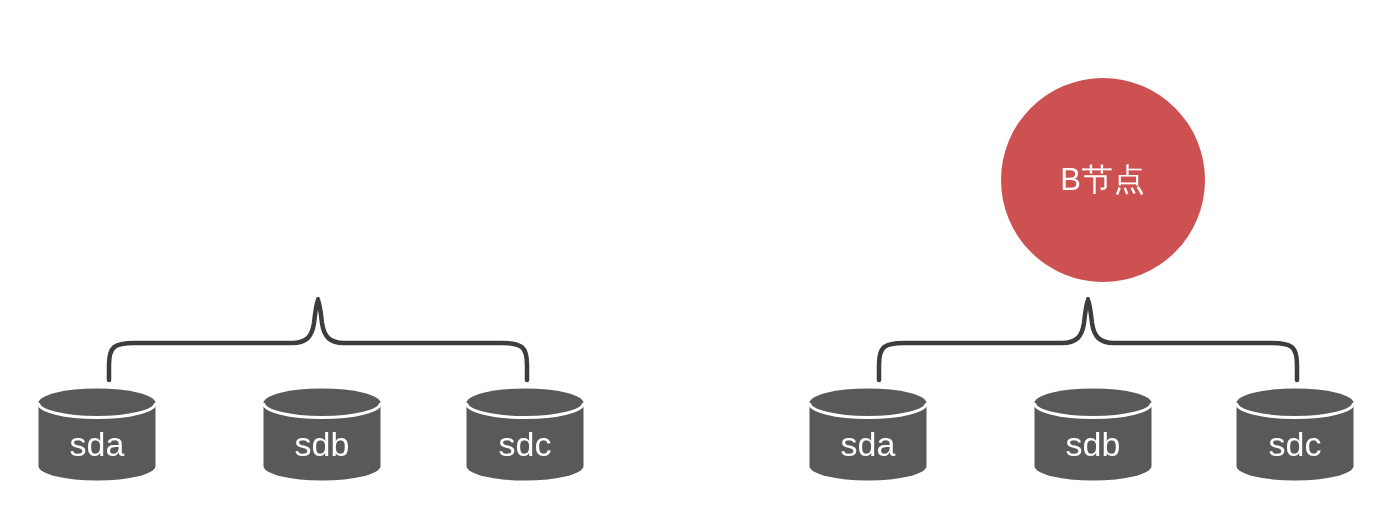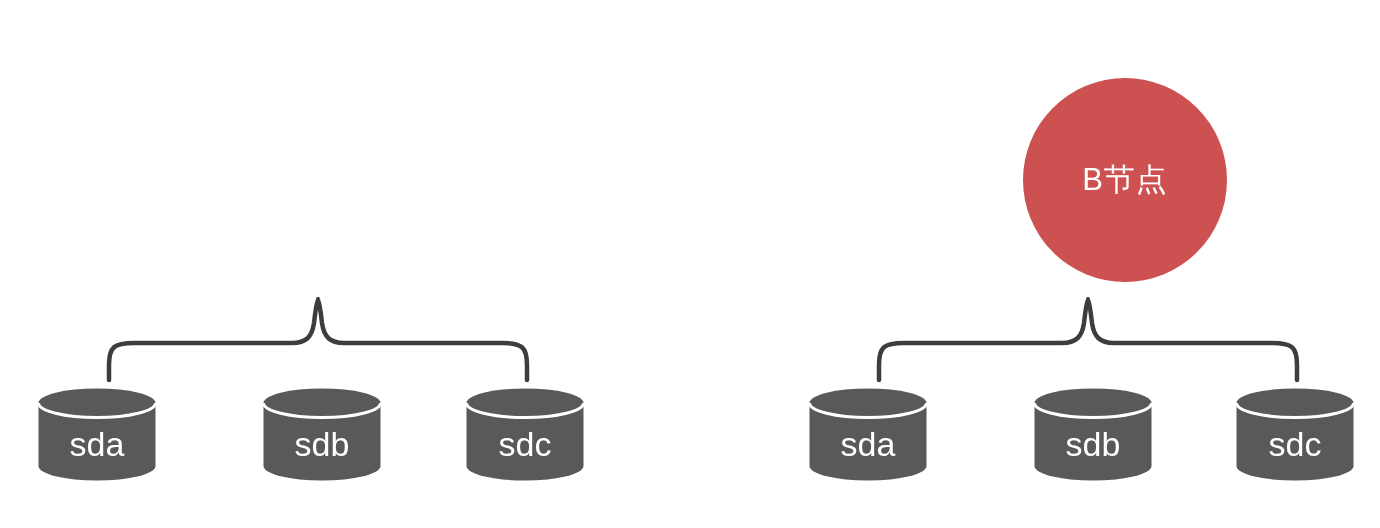--- a/index.html
+++ b/index.html
@@ -26,21 +26,21 @@
     align-items: center;
     justify-content: center;
   }
   .node-circle .node-label {
     color: #ffffff;
     font-size: 31px;
     letter-spacing: 1px;
     white-space: nowrap;
   }
   .circle-a { left: 214px; }
-  .circle-b { left: 1023px; }
+  .circle-b { left: 1001px; }
 
   .brace {
     position: absolute;
     top: 297px;
     width: 424px;
     height: 86px;
   }
   .brace-a { left: 106px; }
   .brace-b { left: 876px; }
 

